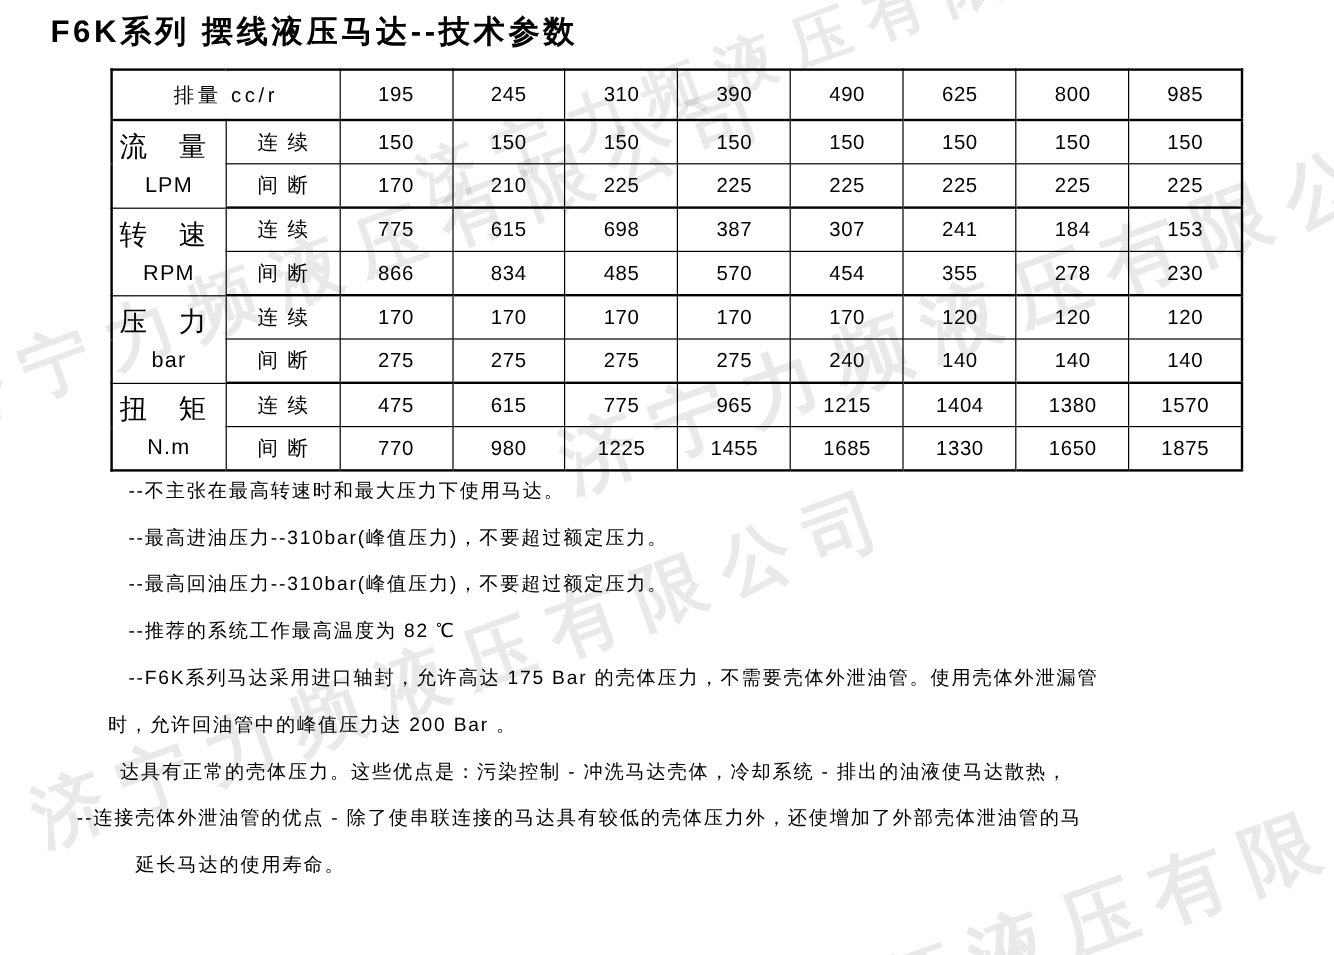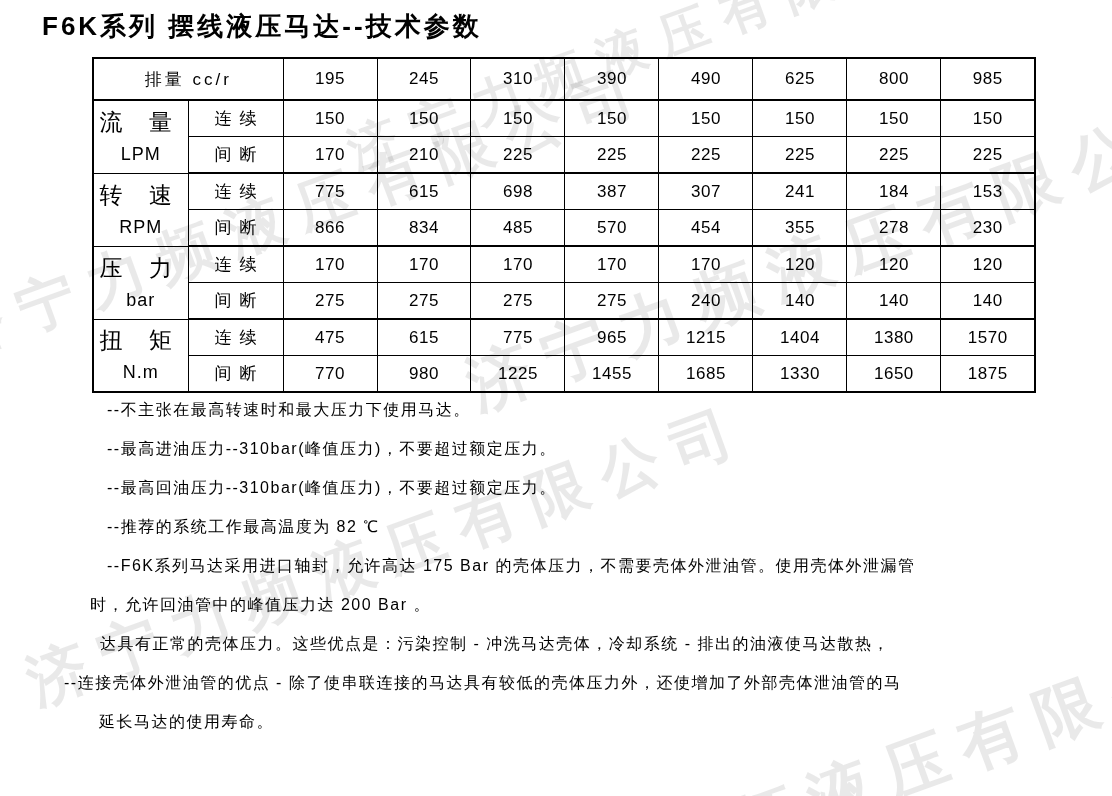--- a/index.html
+++ b/index.html
@@ -52,21 +52,21 @@
   .notes{position:absolute;left:64px;top:400px;width:1010px;}
   .note{
     font-size:16px;letter-spacing:1.5px;line-height:19px;margin-top:20px;
     white-space:nowrap;
   }
   .note:first-child{margin-top:0;}
   .note.ind-a{margin-left:43px;}
   .note.ind-b{margin-left:26px;}
   .note.ind-c{margin-left:0;}
   .note.ind-d{margin-left:36px;}
-  .note.ind-e{margin-left:35px;}
+  .note.ind-e{margin-left:49px;}
 </style>
 </head>
 <body>
 
 <div class="wm-layer">
   <span class="wm wm1">济宁力频液压有限公司</span>
   <span class="wm wm2">济宁力频液压有限公司</span>
   <span class="wm wm3">济宁力频液压有限公司</span>
   <span class="wm wm4">济宁力频液压有限公司</span>
   <span class="wm wm5">济宁力频液压有限公司</span>

